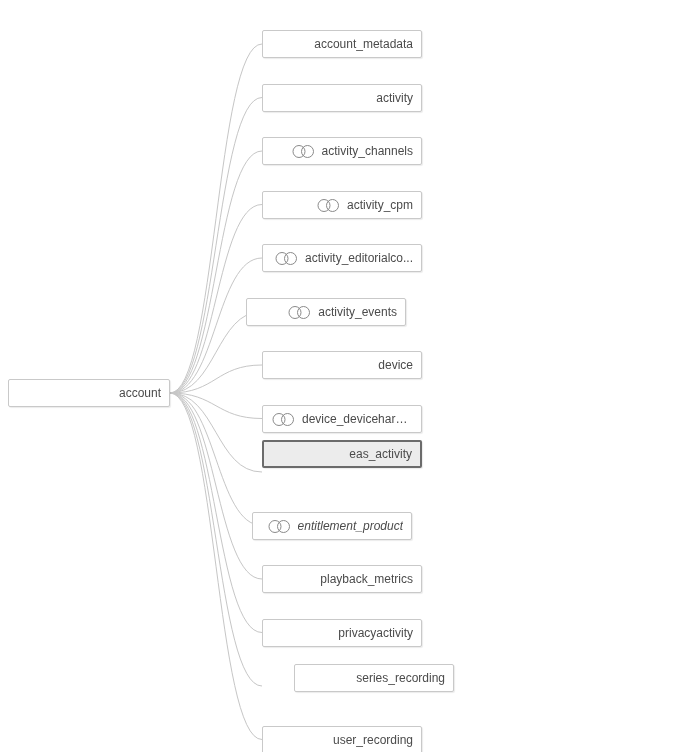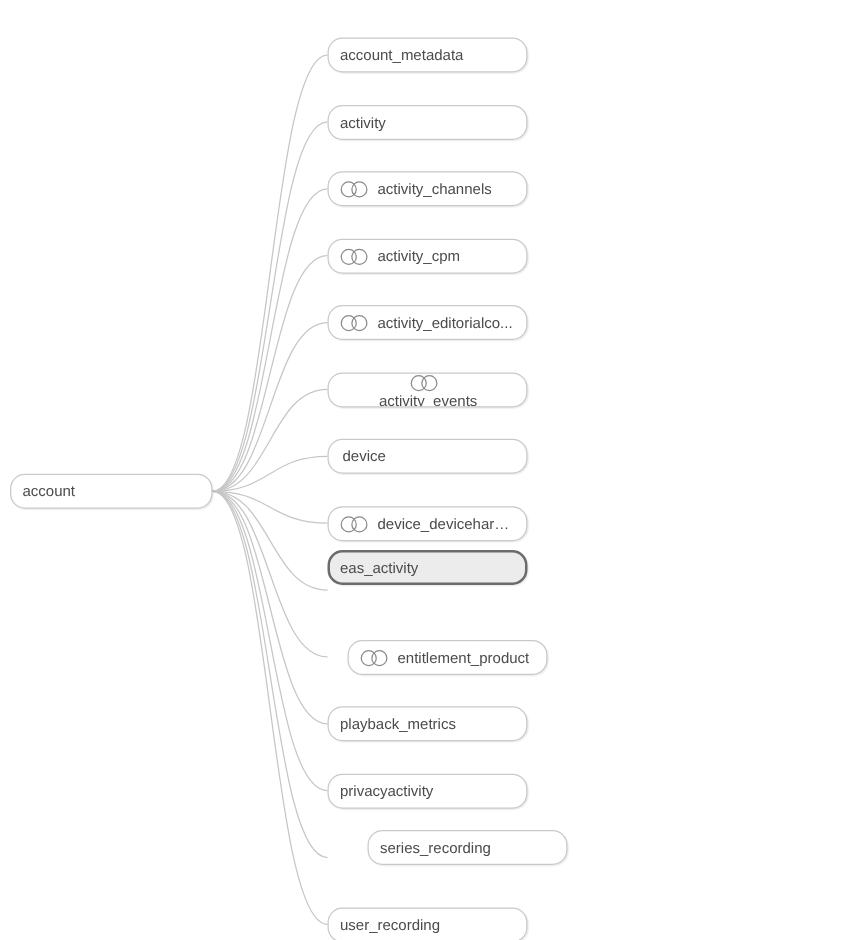--- a/index.html
+++ b/index.html
@@ -22,26 +22,27 @@
     width: 677px;
     height: 752px;
   }
   .node {
     position: absolute;
     box-sizing: border-box;
     width: 160px;
     height: 28px;
     background: var(--node-bg, #ffffff);
     border: 1px solid var(--node-border, #c9c9c9);
-    border-radius: 12px;
+    border-radius: 2px;
     box-shadow: 1px 1px 1px rgba(0,0,0,0.08);
     display: flex;
     align-items: center;
     padding: 0 8px 0 9px;
     cursor: pointer;
+    justify-content: flex-end;
   }
   .node.root {
     width: 162px;
   }
   .node.selected {
     background: var(--selected-bg, #ececec);
     border: 2px solid var(--selected-border, #6b6b6b);
     padding-left: 8px;
   }
   .node .label {
@@ -112,21 +113,21 @@
       </div>
       <div class="node" style="left: 262px; top: 244px;">
         <span class="icon">
           <svg width="23" height="15" viewBox="0 0 23 15">
             <circle cx="7" cy="7.5" r="6" fill="none" stroke="#8a8a8a" stroke-width="1"></circle>
             <circle cx="15.5" cy="7.5" r="6" fill="none" stroke="#8a8a8a" stroke-width="1"></circle>
           </svg>
         </span>
         <span class="label">activity_editorialco...</span>
       </div>
-      <div class="node" style="left: 262px; top: 298px; flex-direction: column;">
+      <div class="node" style="left: 246px; top: 298px;">
         <span class="icon">
           <svg width="23" height="15" viewBox="0 0 23 15">
             <circle cx="7" cy="7.5" r="6" fill="none" stroke="#8a8a8a" stroke-width="1"></circle>
             <circle cx="15.5" cy="7.5" r="6" fill="none" stroke="#8a8a8a" stroke-width="1"></circle>
           </svg>
         </span>
         <span class="label">activity_events</span>
       </div>
       <div class="node" style="left: 262px; top: 351px; padding-left: 11px;">
         <span class="label">device</span>
@@ -136,21 +137,21 @@
           <svg width="23" height="15" viewBox="0 0 23 15">
             <circle cx="7" cy="7.5" r="6" fill="none" stroke="#8a8a8a" stroke-width="1"></circle>
             <circle cx="15.5" cy="7.5" r="6" fill="none" stroke="#8a8a8a" stroke-width="1"></circle>
           </svg>
         </span>
         <span class="label">device_devicehardw...</span>
       </div>
       <div class="node selected" style="left: 262px; top: 440px;">
         <span class="label">eas_activity</span>
       </div>
-      <div class="node" style="left: 278px; top: 512px;">
+      <div class="node" style="left: 252px; top: 512px; font-style: italic;">
         <span class="icon">
           <svg width="23" height="15" viewBox="0 0 23 15">
             <circle cx="7" cy="7.5" r="6" fill="none" stroke="#8a8a8a" stroke-width="1"></circle>
             <circle cx="15.5" cy="7.5" r="6" fill="none" stroke="#8a8a8a" stroke-width="1"></circle>
           </svg>
         </span>
         <span class="label">entitlement_product</span>
       </div>
       <div class="node" style="left: 262px; top: 565px;">
         <span class="label">playback_metrics</span>

